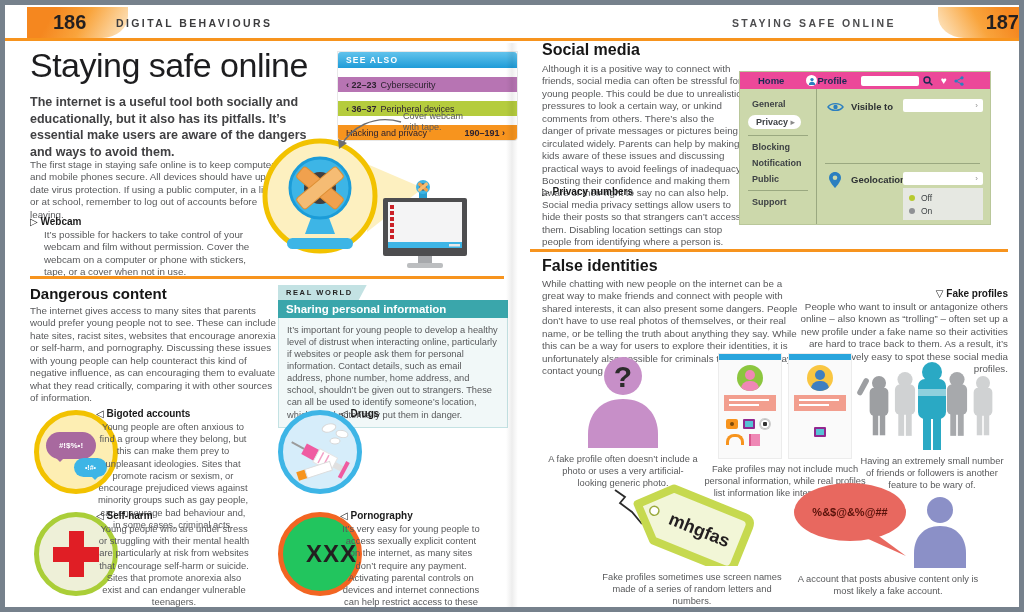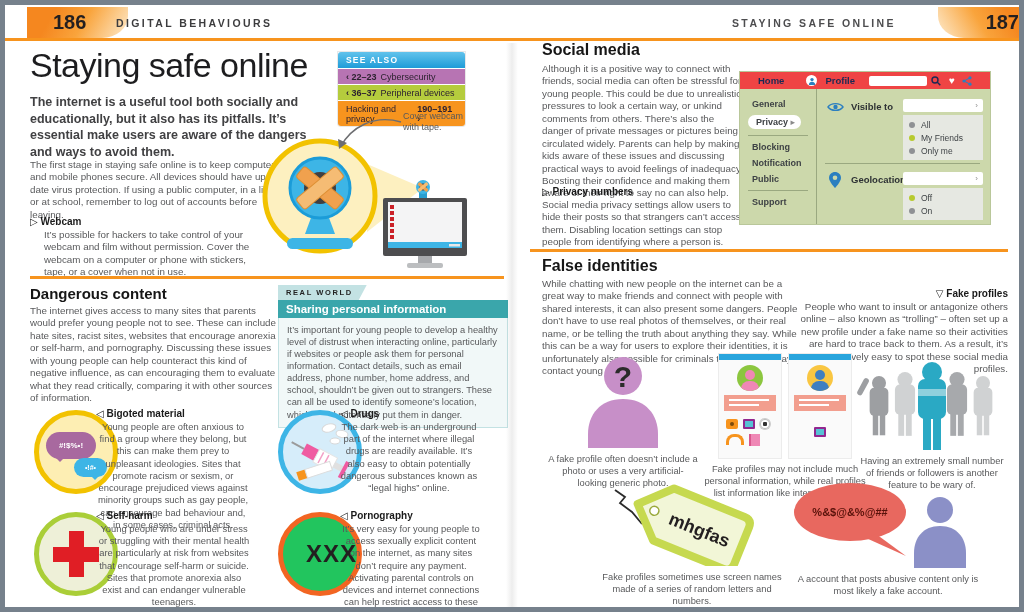--- a/index.html
+++ b/index.html
@@ -19,24 +19,24 @@
   .rule{background:#f7941e;height:3px;}
 
   .title{font-size:34px;color:#1d1d1f;letter-spacing:-0.5px;}
   .intro{font-size:12.5px;font-weight:bold;color:#414143;line-height:1.32;}
   .h2{font-size:15px;font-weight:bold;color:#161616;}
   .body-txt{font-size:9.8px;color:#58595b;line-height:1.27;}
   .cap-label{font-size:10px;font-weight:bold;color:#1a1a1a;}
   .divider{background:#f7941e;height:2.5px;}
 
   
-  .seealso{width:127px;font-size:9px;border-radius:0 0 3px 3px;overflow:hidden;box-shadow:0 0 0 1px #e8e8e8;}
+  .seealso{width:179px;font-size:9px;border-radius:0 0 3px 3px;overflow:hidden;box-shadow:0 0 0 1px #e8e8e8;}
   .sa-head{background:linear-gradient(180deg,#62c3ec,#1f9cd8);color:#fff;font-weight:bold;
            letter-spacing:1.2px;padding:3px 8px;font-size:8.5px;border-radius:3px 3px 0 0;}
-  .sa-row{display:flex;justify-content:space-between;padding:2.5px 8px;color:#2d2230;margin-top:1px;}
+  .sa-row{display:flex;justify-content:space-between;padding:2.5px 8px;color:#2d2230;margin-top:9px;}
   .sa-row b{margin-right:4px;}
 
   
   .rw-tab{display:inline-block;background:#c3e2e3;font-size:7.5px;font-weight:bold;letter-spacing:1.6px;
           color:#232323;padding:3px 14px 3px 8px;clip-path:polygon(0 0,100% 0,91% 100%,0 100%);}
   .rw-head{background:#3aa6ab;color:#fff;font-weight:bold;font-size:11.5px;padding:3px 8px;}
   .rw-body{background:#f1f8f8;border:1px solid #c3e2e3;border-top:none;padding:6px 8px;font-size:9.3px;
            color:#58595b;line-height:1.3;}
 
   
@@ -51,21 +51,21 @@
   .bub2{left:35px;top:43px;width:33px;height:19px;border-radius:10px;background:#3db5e6;font-size:7px;}
   .bub2:after{border-top-color:#3db5e6;right:6px;bottom:-9px;}
   .cross{position:relative;width:46px;height:46px;}
   .cross div{position:absolute;background:#e01e25;}
   .cross .v{left:15.5px;top:0;width:15px;height:46px;}
   .cross .h{left:0;top:15.5px;width:46px;height:15px;}
   .xxx{font-size:24px;font-weight:bold;color:#231f20;letter-spacing:1px;}
 
   
   .pui{background:#ccd8ab;box-shadow:0 0 0 1px #b9c79a;}
-  .pui-top{position:absolute;left:0;top:0;right:0;height:17px;background:#ef4444;display:flex;
+  .pui-top{position:absolute;left:0;top:0;right:0;height:17px;background:#ec4899;display:flex;
            align-items:center;font-size:9.5px;font-weight:bold;color:#1b2a55;}
   .pui-menu{font-size:9px;font-weight:bold;color:#3e4245;}
   .pui-menu .mi{padding:3px 0 3px 12px;}
   .pill{background:#fff;border-radius:8px;padding:2px 6px 2px 8px;display:inline-block;margin-left:8px;}
   .mline{height:1px;background:#9aa880;margin:3px 8px 3px 8px;}
   .pui-label{font-size:9.5px;font-weight:bold;color:#2e3234;}
   .dropdown{position:absolute;background:#fff;border-radius:2px;height:13px;width:80px;
             font-size:8px;color:#909090;text-align:right;line-height:13px;padding-right:5px;box-sizing:border-box;}
   .opts{position:absolute;background:#e6e8e2;width:80px;padding:3px 0;font-size:8.5px;color:#3e4245;}
   .opt{display:flex;align-items:center;padding:1.5px 6px;}
@@ -177,21 +177,21 @@
     <div class="rw-tab">REAL WORLD</div>
     <div class="rw-head">Sharing personal information</div>
     <div class="rw-body">It’s important for young people to develop a healthy level of distrust when interacting online, particularly if websites or people ask them for personal information. Contact details, such as email address, phone number, home address, and school, shouldn’t be given out to strangers. These can all be used to identify someone’s location, which could potentially put them in danger.</div>
   </div>
 
   <div class="circ" style="left:34px;top:410px;border-color:#f2c200;background:#fdeeb3;">
     <div class="bub bub1">#!$%•!</div>
     <div class="bub bub2">•!#•</div>
   </div>
   <div class="abs item-text" style="left:96px;top:407px;width:154px;">
-    <span class="cap-label">◁ Bigoted material</span>
+    <span class="cap-label">◁ Bigoted accounts</span>
     <span>Young people are often anxious to find a group where they belong, but this can make them prey to unpleasant ideologies. Sites that promote racism or sexism, or encourage prejudiced views against minority groups such as gay people, can encourage bad behaviour and, in some cases, criminal acts.</span>
   </div>
 
   <div class="circ" style="left:278px;top:410px;border-color:#3db5e6;background:#d6edfa;">
     <svg width="70" height="70" viewBox="0 0 70 70">
       <ellipse cx="44" cy="11" rx="7" ry="4" fill="#fff" stroke="#d8d8d8" transform="rotate(-15 44 11)"></ellipse>
       <ellipse cx="57" cy="17" rx="6" ry="3.5" fill="#fff" stroke="#d8d8d8" transform="rotate(10 57 17)"></ellipse>
       <ellipse cx="50" cy="24" rx="5" ry="3" fill="#fff" stroke="#d8d8d8"></ellipse>
       <g transform="rotate(28 35 38)">
         <line x1="4" y1="40" x2="18" y2="40" stroke="#9b9b9b" stroke-width="2"></line>
@@ -203,21 +203,20 @@
         <rect x="61" y="31" width="4" height="18" fill="#ef5ba1"></rect>
       </g>
       <g transform="rotate(-18 22 56)">
         <rect x="12" y="52" width="9" height="9" fill="#f7941e"></rect>
         <rect x="21" y="52" width="26" height="9" fill="#fff" stroke="#dcdcdc"></rect>
       </g>
     </svg>
   </div>
   <div class="abs item-text" style="left:340px;top:407px;width:138px;">
     <span class="cap-label">◁ Drugs</span>
-    <span>The dark web is an underground part of the internet where illegal drugs are readily available. It’s also easy to obtain potentially dangerous substances known as “legal highs” online.</span>
   </div>
 
   <div class="circ" style="left:34px;top:512px;border-color:#aace38;background:#eef0d8;">
     <div class="cross">
         <div class="v"></div>
         <div class="h"></div>
       </div>
   </div>
   <div class="abs item-text" style="left:96px;top:509px;width:156px;">
     <span class="cap-label">◁ Self-harm</span>
@@ -241,21 +240,21 @@
 
   <div class="abs pui" style="left:740px;top:72px;width:250px;height:152px;">
     <div class="pui-top">
       <span style="margin-left:18px;">Home</span>
       <span style="margin-left:22px;width:11px;height:11px;border-radius:50%;background:#fff;display:inline-flex;align-items:center;justify-content:center;">
         <svg width="8" height="8" viewBox="0 0 10 10">
             <circle cx="5" cy="3.2" r="2.1" fill="#2b7fc0"></circle>
             <path d="M1,10 C1,6.8 3,5.8 5,5.8 C7,5.8 9,6.8 9,10 Z" fill="#2b7fc0"></path>
           </svg>
       </span>
-      <span style="margin-left:8px;">Profile</span>
+      <span style="">Profile</span>
       <span class="searchbox" style="margin-left:14px;"></span>
       <svg width="10" height="10" viewBox="0 0 10 10" style="margin-left:4px;">
           <circle cx="4" cy="4" r="3" fill="none" stroke="#1b2a55" stroke-width="1.4"></circle>
           <line x1="6.3" y1="6.3" x2="9.3" y2="9.3" stroke="#1b2a55" stroke-width="1.4"></line>
         </svg>
       <span style="color:#fff;font-size:10px;margin-left:8px;">♥</span>
       <svg width="10" height="10" viewBox="0 0 10 10" style="margin-left:7px;">
           <circle cx="2" cy="5" r="1.6" fill="#2b7fc0"></circle>
           <circle cx="8" cy="1.8" r="1.6" fill="#2b7fc0"></circle>
           <circle cx="8" cy="8.2" r="1.6" fill="#2b7fc0"></circle>
@@ -276,34 +275,20 @@
       <div class="mline"></div>
       <div class="mi">Support</div>
     </div>
     <div class="abs" style="left:77px;top:17px;right:0;bottom:0;">
       <svg class="abs" style="left:10px;top:12px;" width="17" height="12" viewBox="0 0 17 12">
         <path d="M1,6 C4,1.5 13,1.5 16,6 C13,10.5 4,10.5 1,6 Z" fill="none" stroke="#2b7fc0" stroke-width="1.4"></path>
           <circle cx="8.5" cy="6" r="2.2" fill="#2b7fc0"></circle>
       </svg>
       <span class="abs pui-label" style="left:34px;top:12px;">Visible to</span>
       <span class="dropdown" style="left:86px;top:10px;"><span>›</span></span>
-      <div class="opts" style="left:86px;top:26px;">
-        <div class="opt">
-            <span class="dot" style="background:#8f9194;"></span>
-            <span>All</span>
-          </div>
-        <div class="opt">
-            <span class="dot" style="background:#b7ca2f;"></span>
-            <span>My Friends</span>
-          </div>
-        <div class="opt">
-            <span class="dot" style="background:#8f9194;"></span>
-            <span>Only me</span>
-          </div>
-      </div>
       <div class="abs" style="left:8px;right:10px;top:74px;height:1px;background:#9aa880;"></div>
       <svg class="abs" style="left:12px;top:83px;" width="12" height="16" viewBox="0 0 12 16">
         <path d="M6,0 C9.3,0 12,2.6 12,5.9 C12,9.5 6,16 6,16 C6,16 0,9.5 0,5.9 C0,2.6 2.7,0 6,0 Z" fill="#2b7fc0"></path>
           <circle cx="6" cy="5.7" r="2.3" fill="#ccd8ab"></circle>
       </svg>
       <span class="abs pui-label" style="left:34px;top:85px;">Geolocation</span>
       <span class="dropdown" style="left:86px;top:83px;"><span>›</span></span>
       <div class="opts" style="left:86px;top:99px;">
         <div class="opt">
             <span class="dot" style="background:#b7ca2f;"></span>

